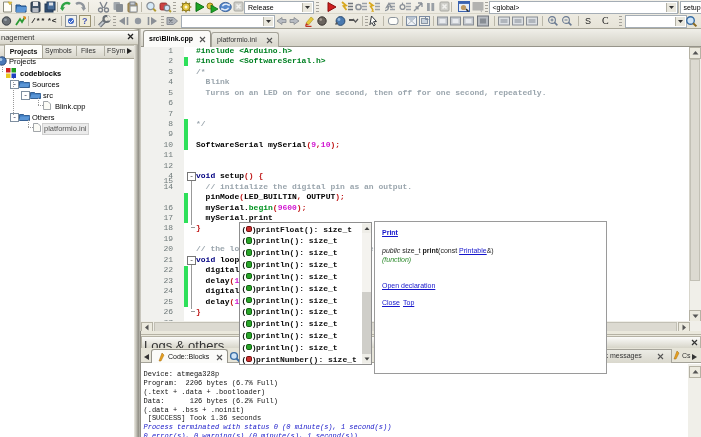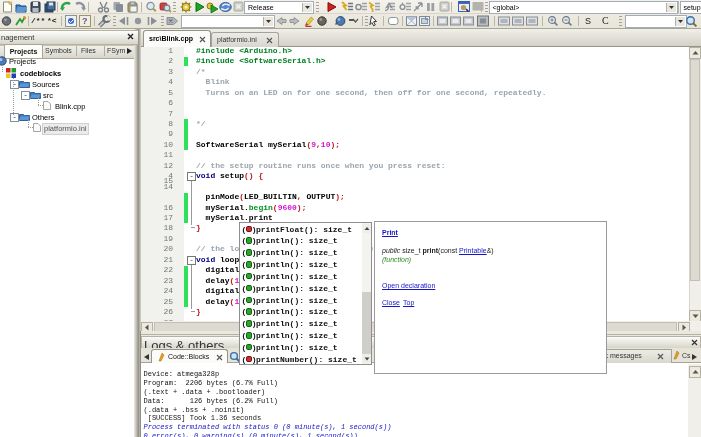--- a/index.html
+++ b/index.html
@@ -396,24 +396,24 @@
 <div class="codeline" style="top:87.6px"><span class="c">  Turns on an LED on for one second, then off for one second, repeatedly.</span></div>
 <div class="lnum" style="top:98.0px">6</div>
 <div class="lnum" style="top:108.5px">7</div>
 <div class="lnum" style="top:118.9px">8</div>
 <div class="codeline" style="top:118.9px"><span class="c">*/</span></div>
 <div class="lnum" style="top:129.4px">9</div>
 <div class="lnum" style="top:139.8px">10</div>
 <div class="codeline" style="top:139.8px">SoftwareSerial mySerial<span class="r">(</span><span class="n">9</span><span class="r">,</span><span class="n">10</span><span class="r">);</span></div>
 <div class="lnum" style="top:150.3px">11</div>
 <div class="lnum" style="top:160.8px">12</div>
-<div class="codeline" style="top:160.8px"><span class="c">// the setup routine runs once when you press reset:</span></div>
 <div class="lnum" style="top:171.2px">4</div>
 <div class="codeline" style="top:171.2px"><span class="k">void</span> setup<span class="r">() {</span></div>
 <div class="lnum" style="top:181.6px">14</div>
+<div class="codeline" style="top:181.6px"><span class="c">  // initialize the digital pin as an output.</span></div>
 <div class="lnum" style="top:176px">15</div>
 <div class="codeline" style="top:192.1px">  pinMode<span class="r">(</span>LED_BUILTIN<span class="r">,</span> OUTPUT<span class="r">);</span></div>
 <div class="lnum" style="top:202.6px">16</div>
 <div class="codeline" style="top:202.6px">  mySerial.<span class="f">begin</span><span class="r">(</span><span class="n">9600</span><span class="r">);</span></div>
 <div class="lnum" style="top:213.0px">17</div>
 <div class="codeline" style="top:213.0px">  mySerial.print</div>
 <div class="lnum" style="top:223.4px">18</div>
 <div class="codeline" style="top:223.4px"><span class="r">}</span></div>
 <div class="lnum" style="top:233.9px">19</div>
 <div class="lnum" style="top:244.3px">20</div>

